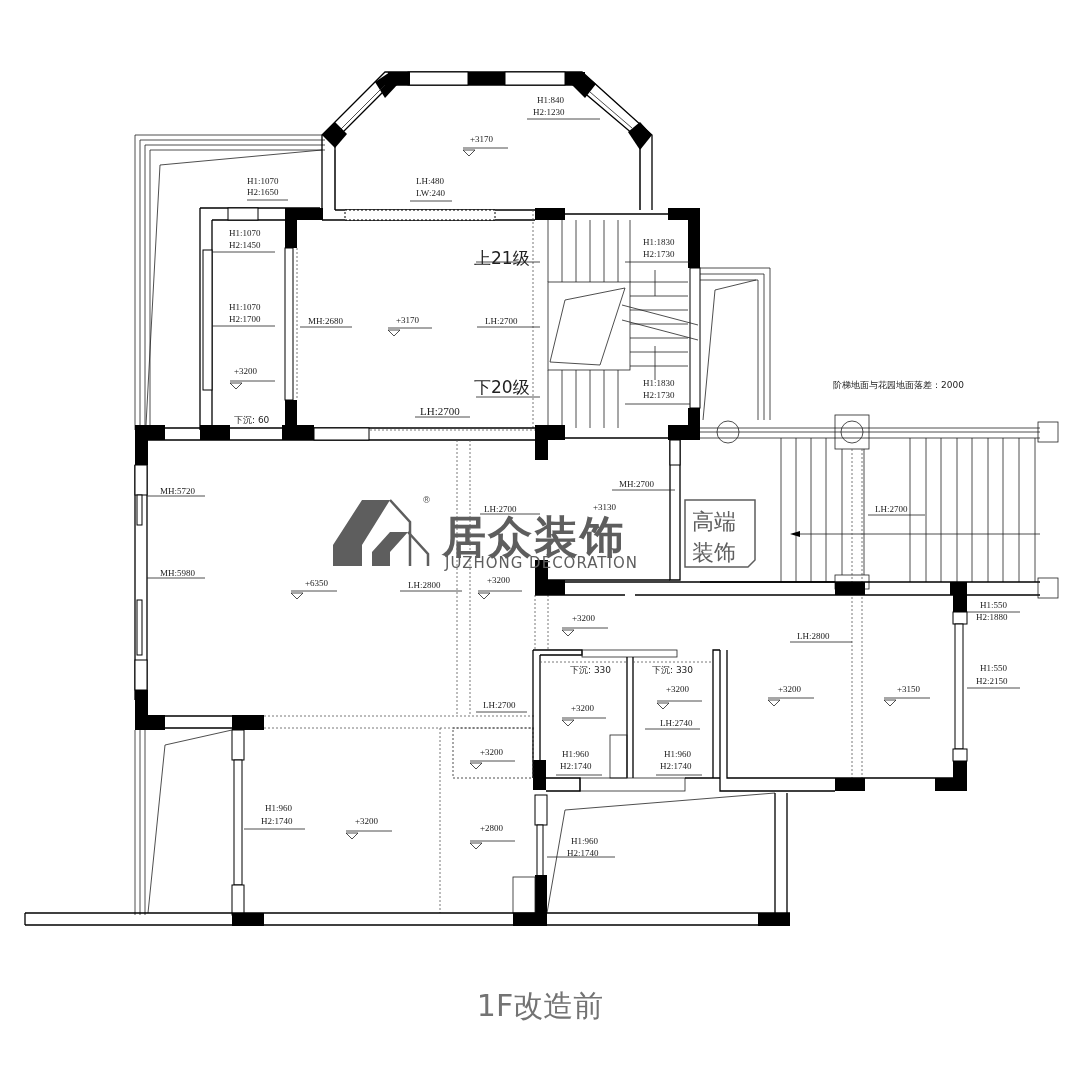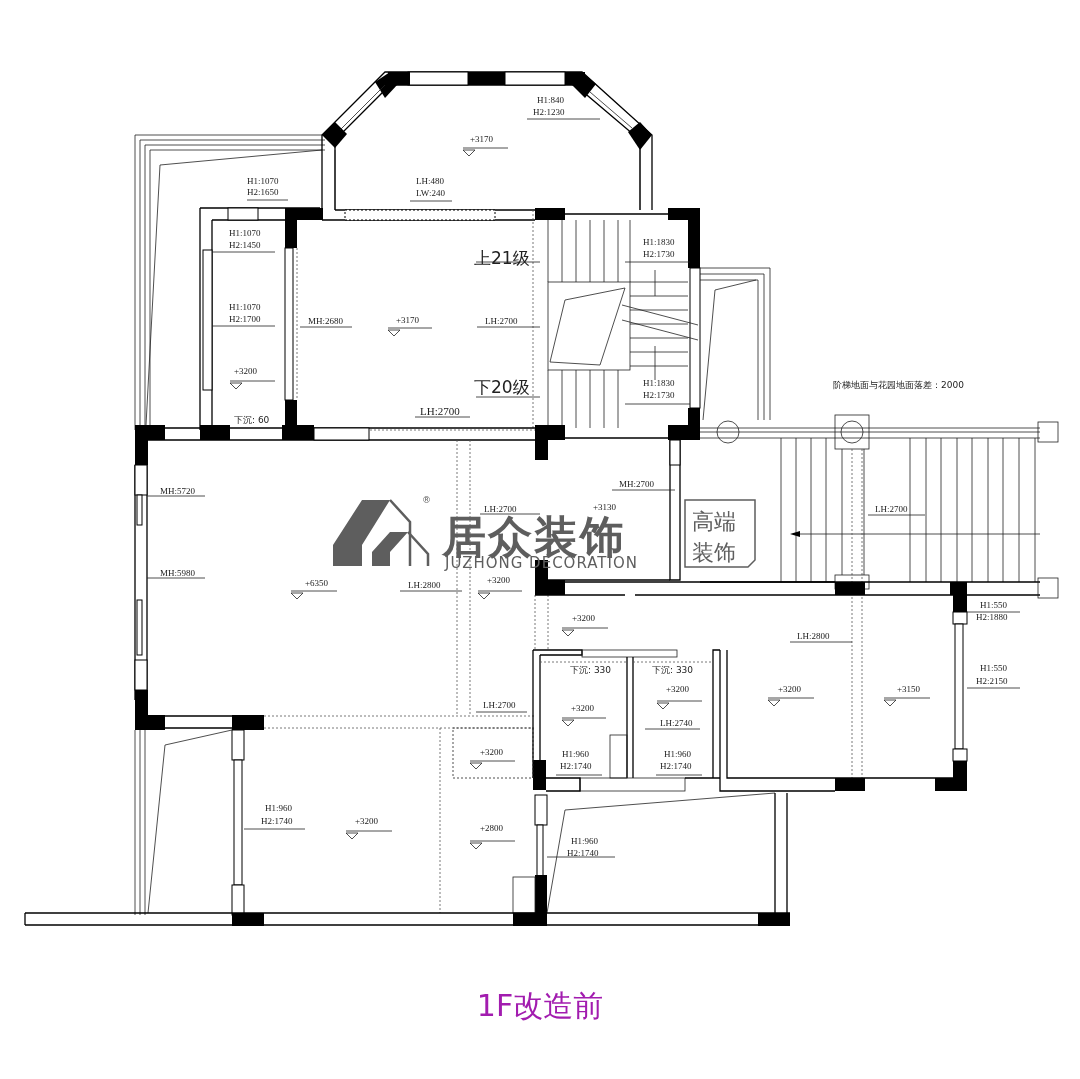--- a/index.html
+++ b/index.html
@@ -9,21 +9,21 @@
   .ln { stroke:#000; stroke-width:1.3; fill:none; }
   .thin { stroke:#222; stroke-width:0.8; fill:none; }
   .dot { stroke:#555; stroke-width:0.8; stroke-dasharray:2 2; fill:none; }
   .win { fill:#fff; stroke:#000; stroke-width:1; }
   .lbl { font-family:"Liberation Serif", serif; font-size:9px; fill:#222; }
   .lbl-big { font-family:"DejaVu Sans", sans-serif; font-size:17px; fill:#222; }
   .note { font-family:"DejaVu Sans", sans-serif; font-size:9px; fill:#222; }
   .logo-cn { font-family:"DejaVu Sans", sans-serif; font-weight:bold; font-size:44px; fill:#5e5e5e; letter-spacing:2px; }
   .logo-en { font-family:"DejaVu Sans", sans-serif; font-size:15px; fill:#5e5e5e; letter-spacing:1px; }
   .logo-side { font-family:"DejaVu Sans", sans-serif; font-size:22px; fill:#5e5e5e; }
-  #caption { position:absolute; left:0; width:1080px; top:986px; text-align:center; font-family:"DejaVu Sans", sans-serif; font-size:30px; color:#a21caf; }
+  #caption { position:absolute; left:0; width:1080px; top:986px; text-align:center; font-family:"DejaVu Sans", sans-serif; font-size:30px; color:#737373; }
 </style>
 </head>
 <body>
 
 <svg id="plan" viewBox="0 0 1080 1079" xmlns="http://www.w3.org/2000/svg">
 
   <g>
     <path class="thin" d="M135 430 L135 135 L325 135"></path>
     <path class="thin" d="M140 430 L140 140 L325 140"></path>
     <path class="thin" d="M145 430 L145 145 L325 145"></path>

